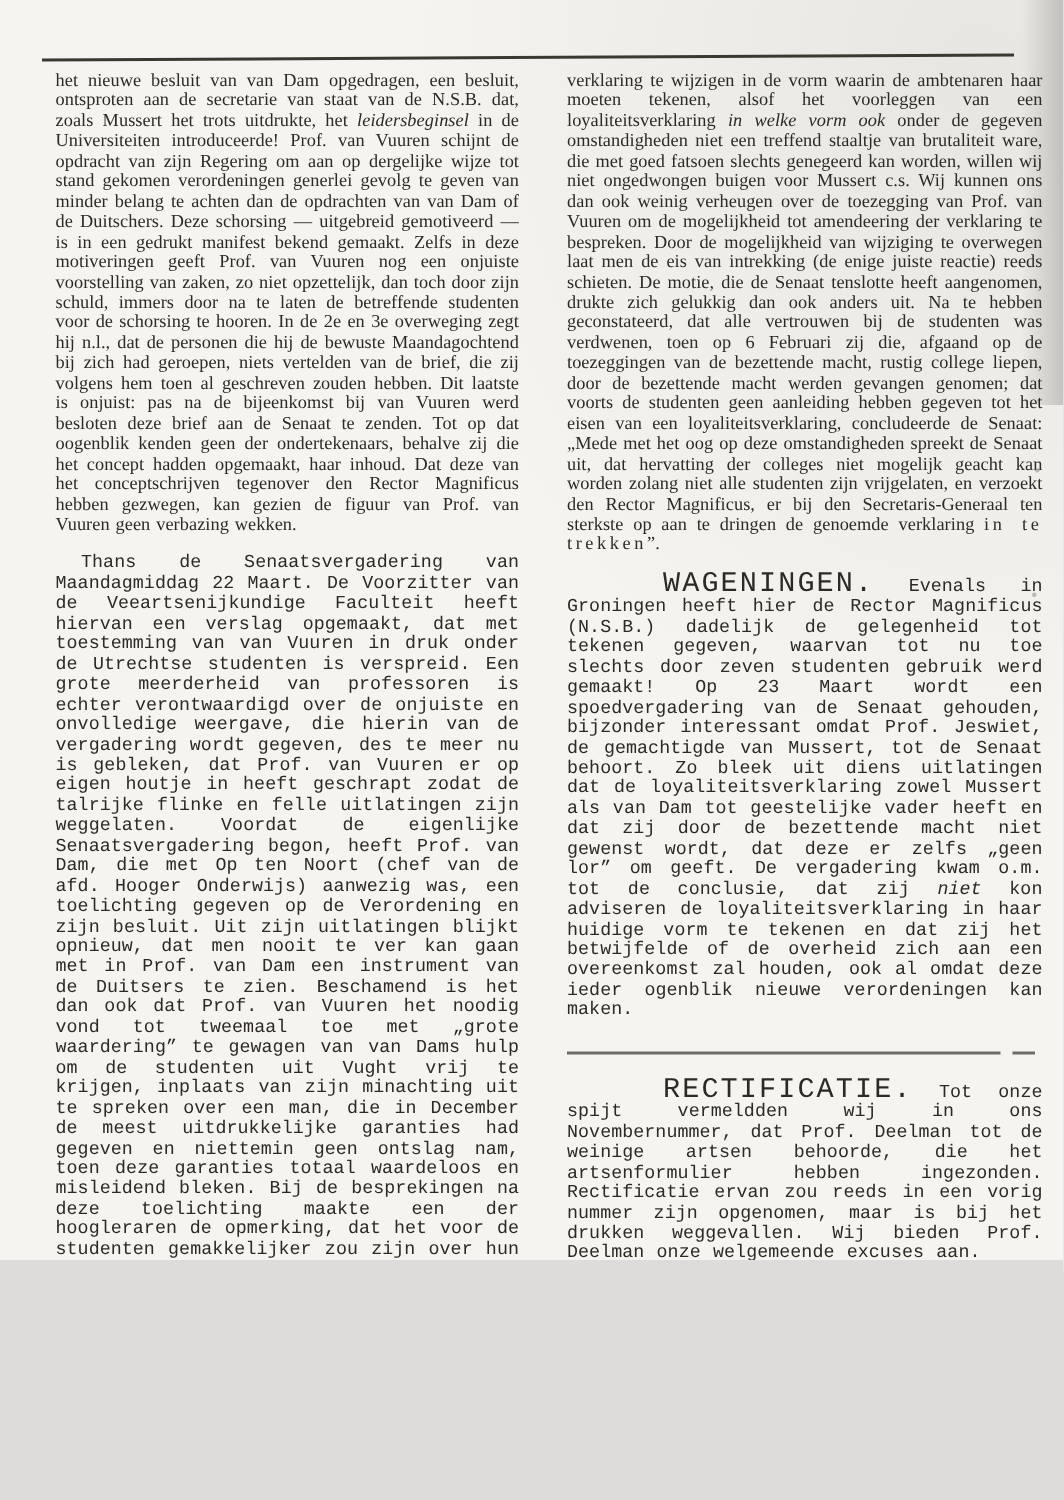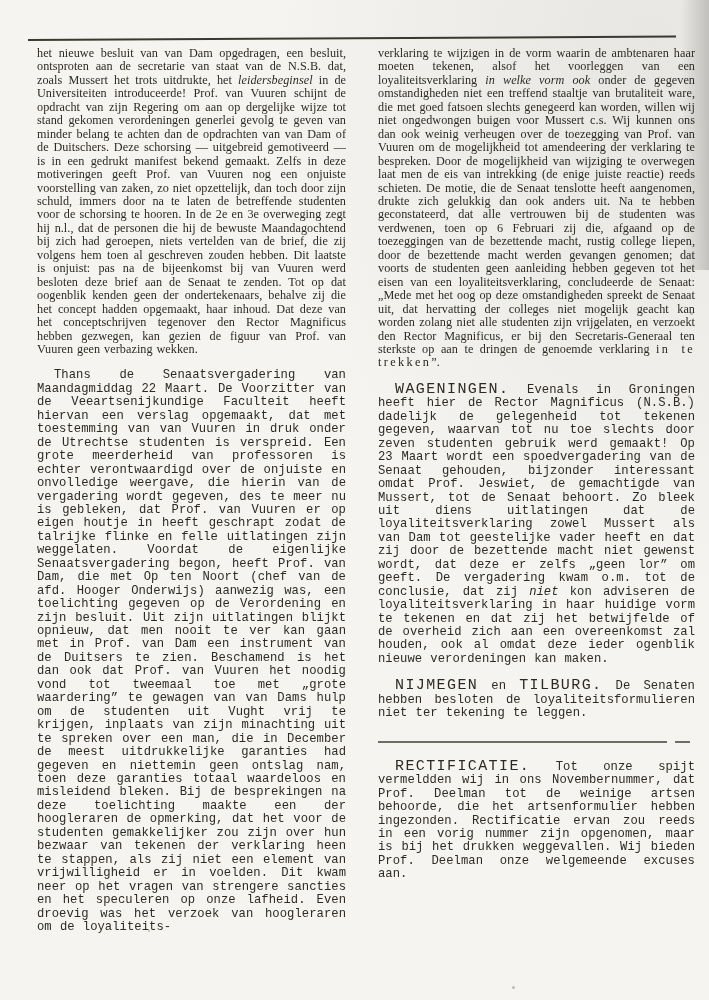--- a/index.html
+++ b/index.html
@@ -1,18 +1,18 @@
 <!DOCTYPE html>
 <html lang="nl"><head>
 <meta charset="utf-8">
 <style>
   html,body { margin:0; padding:0; background:#dddcda; }
   .page {
     position:relative;
-    width:709px; height:1000px;
+    width:709px; height:840px;
     margin:0 auto;
     background: var(--paper, #f5f4f1);
     font-family: "Liberation Serif", "DejaVu Serif", serif;
     color: var(--ink, #2e2a23);
     overflow:hidden;
   }
   
   .page::before {
     content:""; position:absolute; inset:0; pointer-events:none;
     background: radial-gradient(ellipse at 92% 6%, rgba(130,128,124,0.12), transparent 42%);
@@ -31,42 +31,41 @@
     text-align: justify;
     font-size:12.2px; line-height:13.45px;
     letter-spacing:0.05px; word-spacing:0.8px;
   }
   .col-left  { left:37px;  width:309px; }
   .col-right { left:378px; width:317px; }
   .para { margin:0; }
   .indent { text-indent:17px;font-family:Liberation Mono, monospace; }
   .gap-line { margin-top:13px; }
   .seg-i  { font-style: italic; }
-  .seg-h  { font-size:15px; letter-spacing:1.4px; }
+  .seg-h  { font-size:19px; letter-spacing:1.4px;margin-left:47px; }
   .seg-sp { letter-spacing:2.4px; word-spacing:3px; }
   .mid-rule { display:flex; align-items:center; margin:20px 2px 17px 0; }
   .rule-long { flex:1 1 auto; height:2px; background:var(--rule,#3b3830); opacity:0.72; }
   .rule-dash { width:15px; height:2px; background:var(--rule,#3b3830); opacity:0.72; margin-left:8px; margin-right:3px; }
   .speck { position:absolute; border-radius:50%; background:#8f8c84; opacity:0.55; pointer-events:none; }
 </style>
 </head>
 <body>
 
 <div class="page" lang="nl" style="--paper: #f5f4f1; --ink: #2e2a23; --rule: #3b3830;">
   <div class="top-rule"></div>
   <div class="edge-shadow"></div>
 
   <div class="col col-left" id="col-left">
       <p class="para"><span>het nieuwe besluit van van Dam opgedragen, een besluit, ontsproten aan de secretarie van staat van de N.S.B. dat, zoals Mussert het trots uitdrukte, het </span><span class="seg-i">leidersbeginsel</span><span> in de Universiteiten introduceerde! Prof. van Vuuren schijnt de opdracht van zijn Regering om aan op dergelijke wijze tot stand gekomen verordeningen generlei gevolg te geven van minder belang te achten dan de opdrachten van van Dam of de Duitschers. Deze schorsing — uitgebreid gemotiveerd — is in een gedrukt manifest bekend gemaakt. Zelfs in deze motiveringen geeft Prof. van Vuuren nog een onjuiste voorstelling van zaken, zo niet opzettelijk, dan toch door zijn schuld, immers door na te laten de betreffende studenten voor de schorsing te hooren. In de 2e en 3e overweging zegt hij n.l., dat de personen die hij de bewuste Maandagochtend bij zich had geroepen, niets vertelden van de brief, die zij volgens hem toen al geschreven zouden hebben. Dit laatste is onjuist: pas na de bijeenkomst bij van Vuuren werd besloten deze brief aan de Senaat te zenden. Tot op dat oogenblik kenden geen der ondertekenaars, behalve zij die het concept hadden opgemaakt, haar inhoud. Dat deze van het conceptschrijven tegenover den Rector Magnificus hebben gezwegen, kan gezien de figuur van Prof. van Vuuren geen verbazing wekken.</span></p>
       <p class="para indent gap-line"><span>Thans de Senaatsvergadering van Maandagmiddag 22 Maart. De Voorzitter van de Veeartsenijkundige Faculteit heeft hiervan een verslag opgemaakt, dat met toestemming van van Vuuren in druk onder de Utrechtse studenten is verspreid. Een grote meerderheid van professoren is echter verontwaardigd over de onjuiste en onvolledige weergave, die hierin van de vergadering wordt gegeven, des te meer nu is gebleken, dat Prof. van Vuuren er op eigen houtje in heeft geschrapt zodat de talrijke flinke en felle uitlatingen zijn weggelaten. Voordat de eigenlijke Senaatsvergadering begon, heeft Prof. van Dam, die met Op ten Noort (chef van de afd. Hooger Onderwijs) aanwezig was, een toelichting gegeven op de Verordening en zijn besluit. Uit zijn uitlatingen blijkt opnieuw, dat men nooit te ver kan gaan met in Prof. van Dam een instrument van de Duitsers te zien. Beschamend is het dan ook dat Prof. van Vuuren het noodig vond tot tweemaal toe met „grote waardering” te gewagen van van Dams hulp om de studenten uit Vught vrij te krijgen, inplaats van zijn minachting uit te spreken over een man, die in December de meest uitdrukkelijke garanties had gegeven en niettemin geen ontslag nam, toen deze garanties totaal waardeloos en misleidend bleken. Bij de besprekingen na deze toelichting maakte een der hoogleraren de opmerking, dat het voor de studenten gemakkelijker zou zijn over hun bezwaar van tekenen der verklaring heen te stappen, als zij niet een element van vrijwilligheid er in voelden. Dit kwam neer op het vragen van strengere sancties en het speculeren op onze lafheid. Even droevig was het verzoek van hoogleraren om de loyaliteits-</span></p>
     </div>
   <div class="col col-right" id="col-right">
       <p class="para"><span>verklaring te wijzigen in de vorm waarin de ambtenaren haar moeten tekenen, alsof het voorleggen van een loyaliteitsverklaring </span><span class="seg-i">in welke vorm ook</span><span> onder de gegeven omstandigheden niet een treffend staaltje van brutaliteit ware, die met goed fatsoen slechts genegeerd kan worden, willen wij niet ongedwongen buigen voor Mussert c.s. Wij kunnen ons dan ook weinig verheugen over de toezegging van Prof. van Vuuren om de mogelijkheid tot amendeering der verklaring te bespreken. Door de mogelijkheid van wijziging te overwegen laat men de eis van intrekking (de enige juiste reactie) reeds schieten. De motie, die de Senaat tenslotte heeft aangenomen, drukte zich gelukkig dan ook anders uit. Na te hebben geconstateerd, dat alle vertrouwen bij de studenten was verdwenen, toen op 6 Februari zij die, afgaand op de toezeggingen van de bezettende macht, rustig college liepen, door de bezettende macht werden gevangen genomen; dat voorts de studenten geen aanleiding hebben gegeven tot het eisen van een loyaliteitsverklaring, concludeerde de Senaat: „Mede met het oog op deze omstandigheden spreekt de Senaat uit, dat hervatting der colleges niet mogelijk geacht kan worden zolang niet alle studenten zijn vrijgelaten, en verzoekt den Rector Magnificus, er bij den Secretaris-Generaal ten sterkste op aan te dringen de genoemde verklaring </span><span class="seg-sp">in te trekken</span><span>”.</span></p>
       <p class="para indent gap-line"><span class="seg-h">WAGENINGEN.</span><span> Evenals in Groningen heeft hier de Rector Magnificus (N.S.B.) dadelijk de gelegenheid tot tekenen gegeven, waarvan tot nu toe slechts door zeven studenten gebruik werd gemaakt! Op 23 Maart wordt een spoedvergadering van de Senaat gehouden, bijzonder interessant omdat Prof. Jeswiet, de gemachtigde van Mussert, tot de Senaat behoort. Zo bleek uit diens uitlatingen dat de loyaliteitsverklaring zowel Mussert als van Dam tot geestelijke vader heeft en dat zij door de bezettende macht niet gewenst wordt, dat deze er zelfs „geen lor” om geeft. De vergadering kwam o.m. tot de conclusie, dat zij </span><span class="seg-i">niet</span><span> kon adviseren de loyaliteitsverklaring in haar huidige vorm te tekenen en dat zij het betwijfelde of de overheid zich aan een overeenkomst zal houden, ook al omdat deze ieder ogenblik nieuwe verordeningen kan maken.</span></p>
-      <p class="para indent gap-line"><span class="seg-h">NIJMEGEN</span><span> en </span><span class="seg-h">TILBURG.</span><span> De Senaten hebben besloten de loyaliteitsformulieren niet ter tekening te leggen.</span></p>
       <div class="mid-rule">
         <span class="rule-long"></span>
         <span class="rule-dash"></span>
       </div>
       <p class="para indent"><span class="seg-h">RECTIFICATIE.</span><span> Tot onze spijt vermeldden wij in ons Novembernummer, dat Prof. Deelman tot de weinige artsen behoorde, die het artsenformulier hebben ingezonden. Rectificatie ervan zou reeds in een vorig nummer zijn opgenomen, maar is bij het drukken weggevallen. Wij bieden Prof. Deelman onze welgemeende excuses aan.</span></p>
     </div>
 
   <div class="speck" style="left:690px; top:312px; width:3px; height:3px;"></div>
   <div class="speck" style="left:688px; top:395px; width:3px; height:3px;"></div>
   <div class="speck" style="left:148px; top:930px; width:2px; height:2px;"></div>

